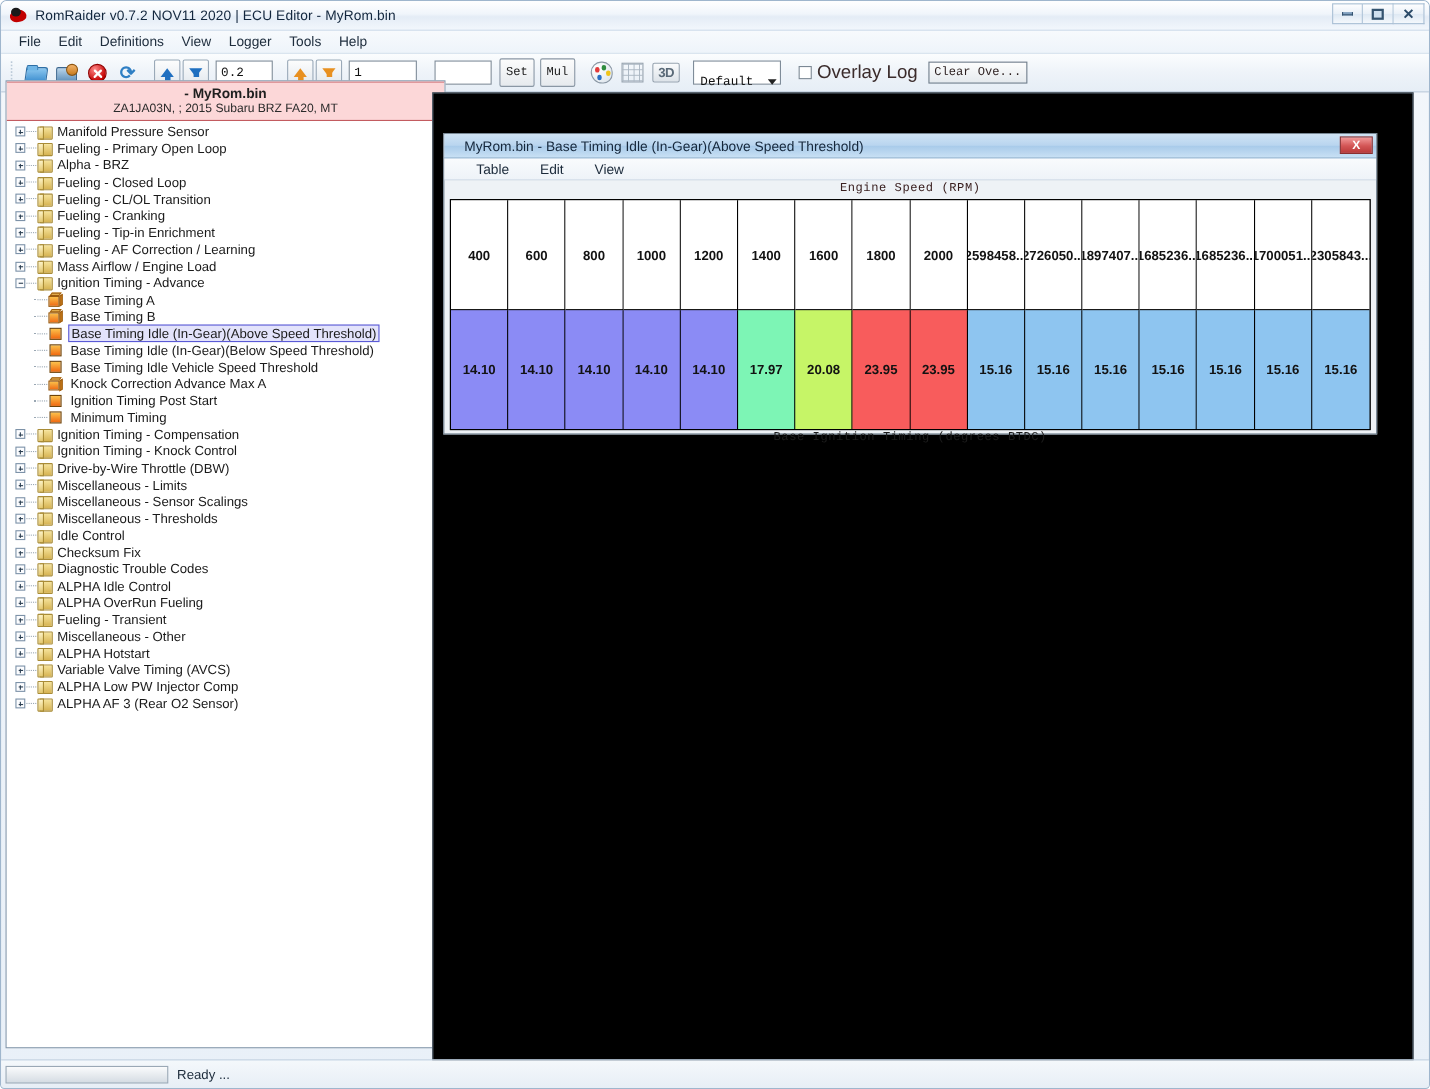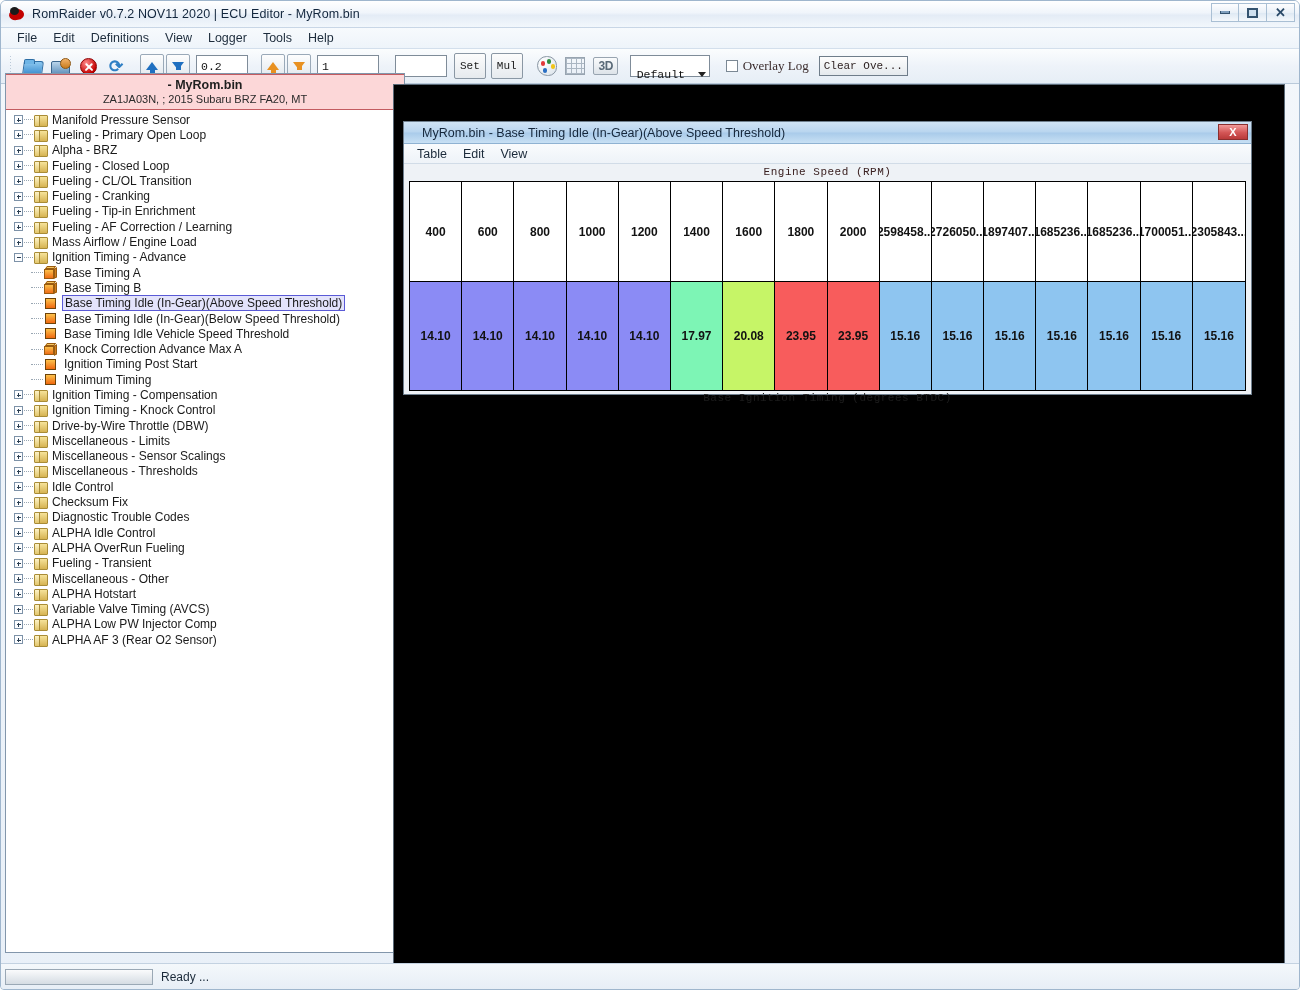--- a/index.html
+++ b/index.html
@@ -194,21 +194,21 @@
   }
   .combo .cv { white-space: nowrap; }
   .combo .cb-arrow {
     width:0;height:0;border-left:4px solid transparent;border-right:4px solid transparent;
     border-top:5px solid #222;
   }
   .chk-wrap { display:flex; align-items:center; gap:5px; margin-left: 14px; cursor:default; }
   .chk {
     width: 12px; height: 12px; border: 1px solid #7b8894; background:#fff;
   }
-  .chk-label { font-family:Liberation Serif, serif; font-size: 13px; color:#3a2b2b; }
+  .chk-label { font-family:Liberation Sans, sans-serif; font-size: 17px; color:#3a2b2b; }
   .clear-btn {
     height: 20px; border: 1px solid #6f7d8a; background: linear-gradient(180deg,#fdfdfd,#e5eaee);
     font-family: "Liberation Mono", monospace; font-size: 11px; color:#2b1f1f;
     display:flex; align-items:center; padding: 0 4px; margin-left: 8px; cursor: default;
   }
 
   
   .leftpanel {
     position: absolute; left: 4px; top: 72px; width: 400px; height: 880px;
     background: #ffffff; border: 1px solid #8296ab;
@@ -304,21 +304,21 @@
   .tf-close {
     position: absolute; right: 3px; top: 2px;
     width: 30px; height: 16px; border: 1px solid #8a2f2f;
     background: linear-gradient(180deg,#f29a9a,#d35555 55%,#b93a3a 100%);
     display:flex; align-items:center; justify-content:center;
     color:#fff; font-size: 11px; font-weight:700; cursor: default;
   }
   .tframe-menu {
     height: 20px; background: linear-gradient(180deg,#f9fbfd,#eef3f8);
     border-bottom: 1px solid #d1dce7;
-    display:flex; align-items:center; padding-left: 6px; gap: 2px;
+    display:flex; align-items:center; padding-left: 22px; gap: 14px;
   }
   .tframe-menu .mi {
     font-size: 12.5px; color:#1b2a3a; padding: 1px 7px; cursor: default;
   }
 
   .tbody { position: relative; padding: 2px 4px 0 4px; }
   .axis-top {
     text-align: center; font-family: "Liberation Mono", monospace;
     font-size: 11px; color: #3a2020; letter-spacing: .5px; height: 15px;
   }

